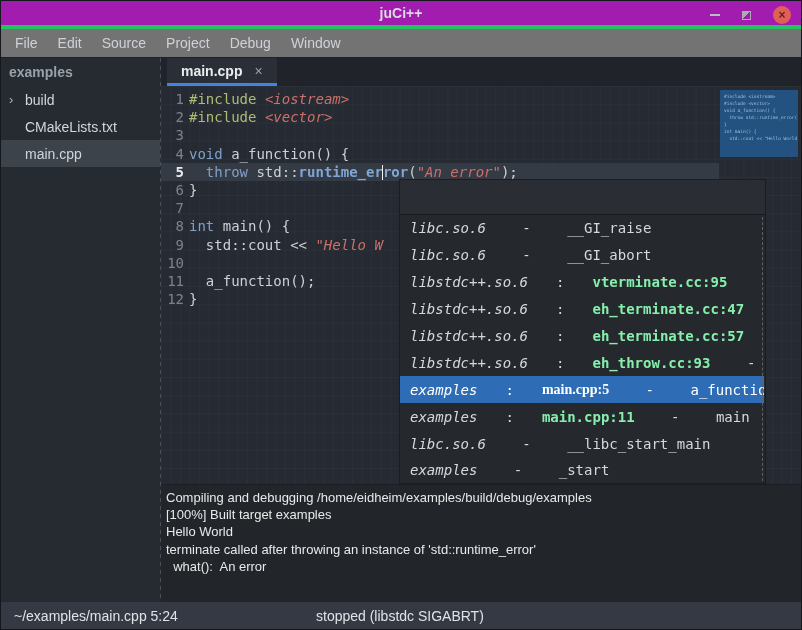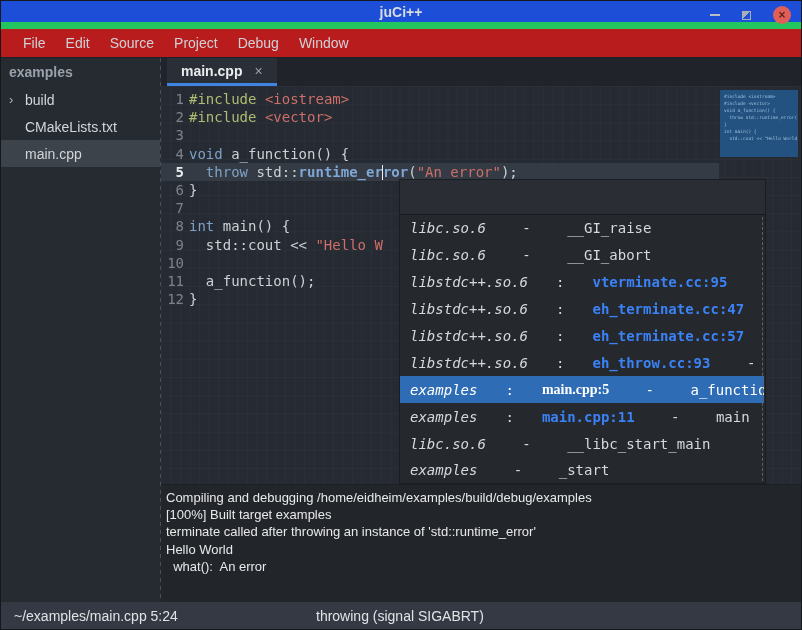--- a/index.html
+++ b/index.html
@@ -5,35 +5,35 @@
   * { margin:0; padding:0; box-sizing:border-box; }
   html,body { width:802px; height:630px; }
   body {
     font-family:"Liberation Sans", sans-serif;
     background:#262b33; color:#d2d6db; overflow:hidden;
     border:1px solid #14171b;
   }
   .window { width:800px; height:628px; display:flex; flex-direction:column; }
 
   
-  .titlebar { height:28px; background:#1d4ed8; display:flex; align-items:center;
-    position:relative; flex:0 0 auto; border-bottom:7px solid #22c55e; }
+  .titlebar { height:28px; background:#a21caf; display:flex; align-items:center;
+    position:relative; flex:0 0 auto; border-bottom:4px solid #22c55e; }
   .title { position:absolute; left:0; right:0; text-align:center; font-size:14px;
     color:#d9dce0; font-weight:bold; }
   .winbtns { position:absolute; right:10px; top:0; height:28px; display:flex;
     align-items:center; gap:22px; }
   .btn-min { width:10px; height:2px; background:#b9bec4; }
   .btn-restore { width:9px; height:9px; border:1px solid #a9aeb4; background:linear-gradient(135deg,#a9aeb4 45%,transparent 46%); }
   .btn-close { width:18px; height:18px; border-radius:50%; background:#e25f57;
     color:#67241f; font-size:12px; font-weight:bold; display:flex; align-items:center;
     justify-content:center; line-height:1; }
 
   
-  .menubar { height:29px; background:#b91c1c; display:flex; align-items:center;
-    padding-left:12px; flex:0 0 auto; border-bottom:1px solid #1d2026; }
+  .menubar { height:29px; background:#737373; display:flex; align-items:center;
+    padding-left:4px; flex:0 0 auto; border-bottom:1px solid #1d2026; }
   .menu-item { padding:0 10px; font-size:14px; color:#ced2d7; height:29px;
     line-height:29px; }
 
   
   .main { flex:1; display:flex; min-height:0; }
   .sidebar { width:159px; background:#262b32; flex:0 0 auto; display:flex;
     flex-direction:column; }
   .sidebar-header { height:28px; line-height:28px; padding-left:8px; font-size:14px;
     font-weight:bold; color:#99a1ab; }
   .tree-item { height:27px; display:flex; align-items:center; font-size:14px;
@@ -64,40 +64,40 @@
   .line { height:18.2px; line-height:18.2px; white-space:pre; display:flex; }
   .line.cur { background:linear-gradient(to right,#353b45 0,#353b45 558px,transparent 558px); }
   .num { width:23px; text-align:right; color:#7c828c; flex:0 0 auto; }
   .line.cur .num { color:#e9ecef; font-weight:bold; }
   .lcode { margin-left:5px; }
   .tk { white-space:pre; }
   .def { color:#ccd1d5;margin-top:10px; }
   .kw  { color:#7fa1c7; }
   .kwb { color:#7fa6d4; font-weight:bold; }
   .pp  { color:#b0bc72; }
-  .str { color:#cd6f68; }
+  .str { color:#cd6f68;font-style:italic; }
   .caret { display:inline-block; width:1px; height:15px; background:#f0f2f4;
     vertical-align:-3px; margin:0 -0.5px; }
 
   
   .preview { position:absolute; left:559px; top:4px; width:78px; height:67px;
     background:#235180; padding:3px 4px; overflow:hidden; }
   .pline { font-family:"DejaVu Sans Mono", monospace; font-size:4.5px;
     line-height:7px; color:#9cc2e0; white-space:pre; }
 
   
   .popup { position:absolute; left:238px; top:93px; width:367px; height:305px;
     background:#25282d; border:1px solid #1a1d21; display:flex; flex-direction:column; }
   .popup-header { height:35px; background:#2a2d33; border-bottom:1px solid #17191d;
     flex:0 0 auto; }
   .popup-list { flex:1; position:relative; overflow:hidden; }
   .prow { height:26.9px; display:flex; align-items:center; padding-left:10px;
     font-size:14px; color:#d6d8db; white-space:pre; overflow:hidden;gap:28px; }
   .prow .lib { font-style:italic; }
-  .prow .file { font-weight:bold; color:#3b82f6; }
+  .prow .file { font-weight:bold; color:#86efac; }
   .prow.sel { background:#2e6db6; color:#ffffff; width:364px; }
   .prow.sel .file { color:#ffffff;font-family:Liberation Serif, serif; }
   .popup-scrollbar { position:absolute; right:2px; top:2px; bottom:2px; width:0;
     border-left:1px dashed #5c6167; }
 
   
   .terminal { height:120px; background:#222529; flex:0 0 auto; padding:4px 5px;
     border-top:1px solid #1b1e22; }
   .tline { font-family:Liberation Sans, sans-serif; font-size:13px;
     line-height:17.2px; color:#e8e9ea; white-space:pre; }
@@ -235,25 +235,25 @@
             <div class="prow"><span class="lib">libc.so.6</span><span> - </span><span>__libc_start_main</span></div>
             <div class="prow"><span class="lib">examples</span><span> - </span><span>_start</span></div>
             <div class="popup-scrollbar"></div>
           </div>
         </div>
       </div>
 
       <div class="terminal">
         <div class="tline">Compiling and debugging /home/eidheim/examples/build/debug/examples</div>
         <div class="tline">[100%] Built target examples</div>
+        <div class="tline">Hello World</div>
         <div class="tline">terminate called after throwing an instance of 'std::runtime_error'</div>
-        <div class="tline">Hello World</div>
         <div class="tline">  what():  An error</div>
       </div>
     </div>
   </div>
 
   <div class="statusbar">
     <span class="status-loc">~/examples/main.cpp 5:24</span>
-    <span class="status-debug">throwing (signal SIGABRT)</span>
+    <span class="status-debug">stopped (libstdc SIGABRT)</span>
   </div>
 
 </div>
 
 </body></html>

